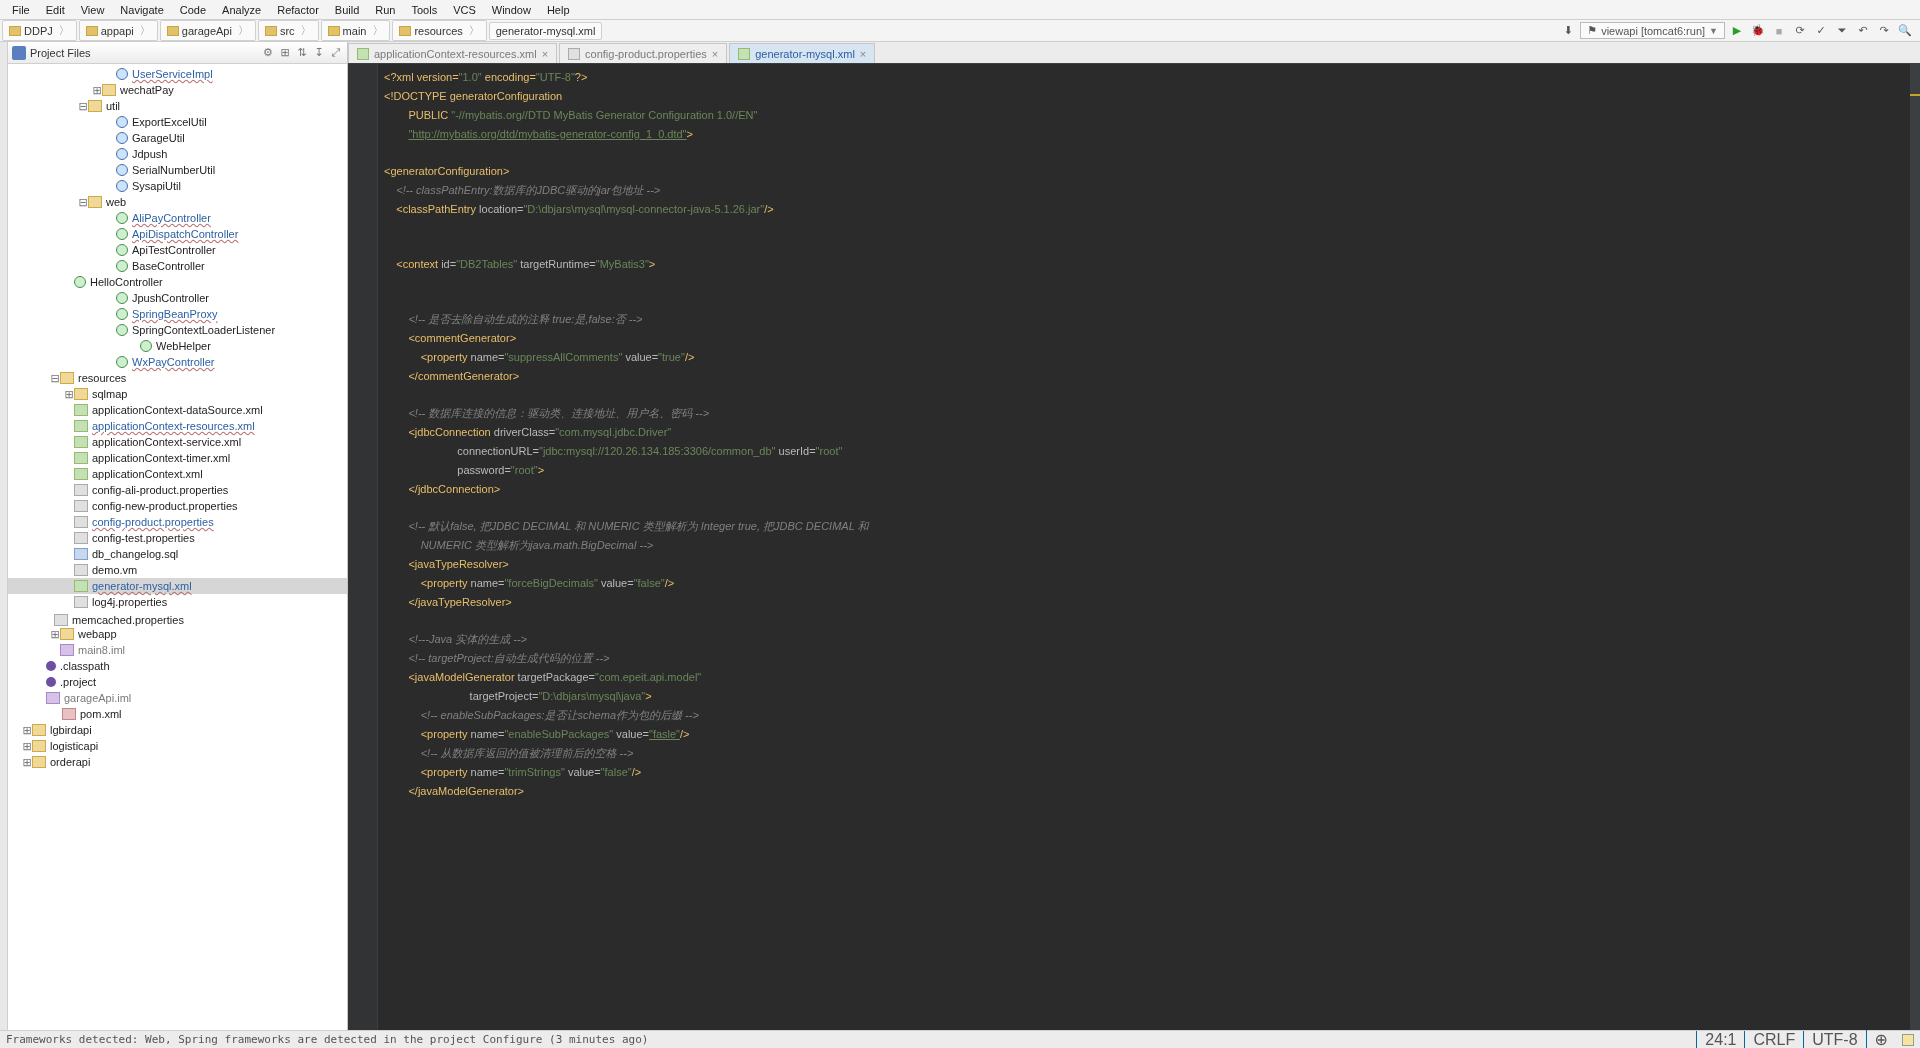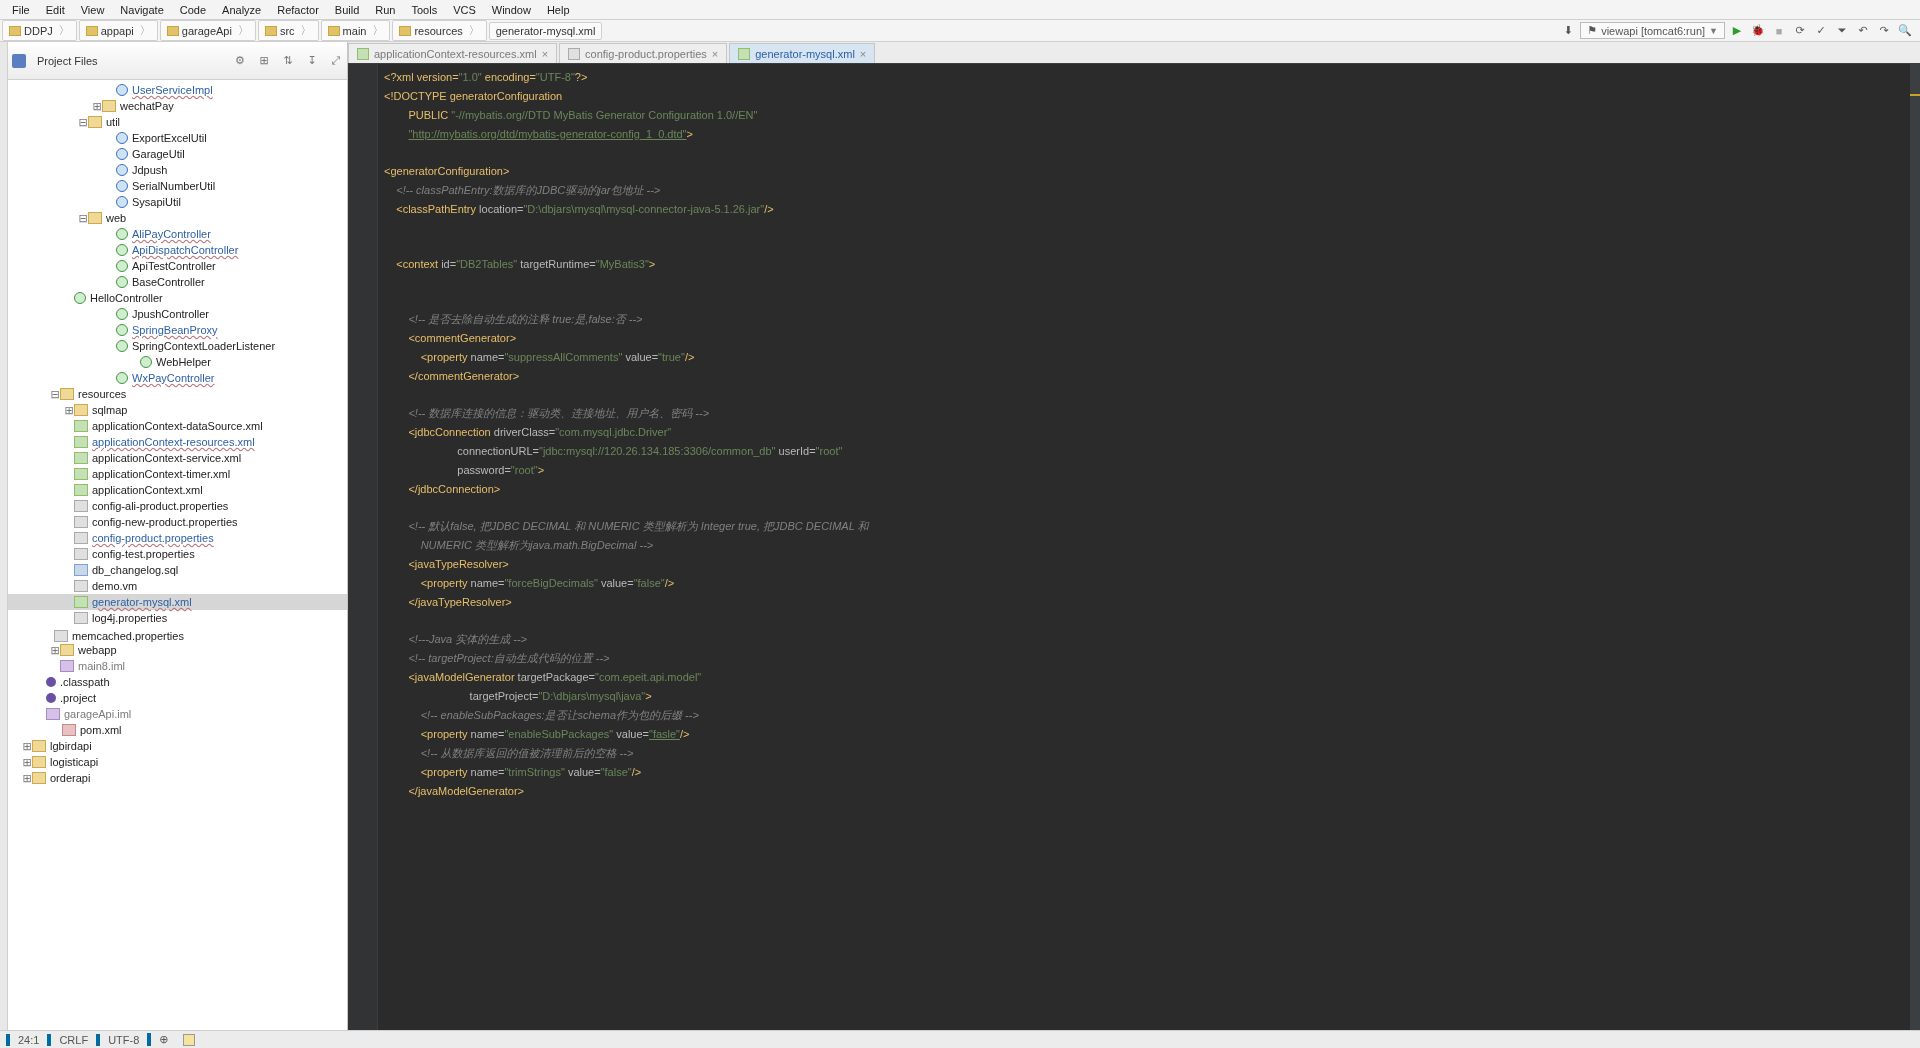--- a/index.html
+++ b/index.html
@@ -18,21 +18,21 @@
 .bc .crumb { padding:2px 6px; border:1px solid #d0d0d0; border-radius:2px; margin-right:2px; background:#fafafa; color:#333; display:flex; align-items:center; gap:3px; cursor:default; }
 .bc .ficon { width:12px; height:10px; background:#e2c16b; border:1px solid #c9a73e; }
 .bc .crumb.sep::after{content:"〉"; margin-left:3px; color:#888;}
 .right-tools { display:flex; align-items:center; gap:3px; padding-right:4px;}
 .right-tools .tbtn { width:18px; height:18px; border:1px solid transparent; display:flex; align-items:center; justify-content:center; color:#555; cursor:default;}
 .right-tools .run-combo { border:1px solid #bbb; padding:1px 6px; background:#fafafa; color:#555; display:flex; align-items:center; gap:4px;}
 .right-tools .run-combo .arrow{font-size:9px;color:#777;}
 .right-tools .play{color:#2a9d2a;}
 .right-tools .bug{color:#2a9d2a;}
 .projpane { width:340px; background:#fff; border-right:1px solid #c6c6c6; display:flex; flex-direction:column; }
-.projhdr { height:38px; background:linear-gradient(#fff,#ececec); border-bottom:1px solid #d0d0d0; display:flex; align-items:center; padding:0 4px;gap:7px; }
+.projhdr { height:22px; background:linear-gradient(#fff,#ececec); border-bottom:1px solid #d0d0d0; display:flex; align-items:center; padding:0 4px; }
 .projhdr .ticon{width:14px;height:14px;background:#5b7ec1;margin-right:4px;border-radius:2px;}
 .projhdr .lbl{flex:1;color:#333;}
 .projhdr .hicon{width:14px;height:14px;margin-left:3px;color:#777;text-align:center;cursor:default;}
 .tree { flex:1; overflow:auto; padding:2px 0; }
 .tnode { display:flex; align-items:center; height:16px; padding-right:4px; white-space:nowrap; cursor:default;}
 .tnode .tw{display:inline-block;width:10px;text-align:center;color:#777;}
 .tnode .fic{width:14px;height:12px;margin-right:4px;display:inline-block;}
 .fic.pkg{background:#f0d996;border:1px solid #cda94f;}
 .fic.cls{border-radius:50%;border:1px solid #3d72b8;background:#cfe1f5;width:12px;height:12px;}
 .fic.cls.green{border-color:#3c9a3c;background:#d2ecd2;}
@@ -60,21 +60,21 @@
 .over-strip{width:10px;background:#3c3f41;}
 .over-strip .mark{height:2px;background:#c9a227;margin:30px 0;}
 .tag{color:#e8bf6a;}
 .attr{color:#bababa;}
 .str{color:#6a8759;}
 .cm{color:#808080; font-style:italic;}
 .pi{color:#e8bf6a;}
 .url{text-decoration:underline;}
 .statusbar{height:18px;background:#ececec;border-top:1px solid #cfcfcf;display:flex;align-items:center;padding:0 6px;color:#555;}
 .statusbar .msg{flex:1;font-family:Consolas,monospace;font-size:11px;}
-.statusbar .cell{padding:0 8px;border-left:4px solid #0369a1;font-size:11px;}
+.statusbar .cell{padding:0 8px;border-left:1px solid #0369a1;font-size:16px;}
 .statusbar .lock{width:12px;height:12px;border:1px solid #999;background:#f7e39b;margin-left:6px;}
 .leftgutter{width:8px;background:#e8e8e8;border-right:1px solid #cfcfcf;}
 .leftgutter,.projpane,.editpane{height:100%;}
 .shell{display:flex;flex:1;min-height:0;}
 </style>
 </head>
 <body>
 
 <div class="window">
 
@@ -441,19 +441,20 @@
 <span class="tag">        &lt;/javaModelGenerator&gt;</span>
 </div>
         <div class="over-strip">
             <div class="mark"></div>
           </div>
       </div>
     </div>
   </div>
 
   <div class="statusbar">
+    <div class="msg">Frameworks detected: Web, Spring frameworks are detected in the project Configure (3 minutes ago)</div>
     <div class="cell">24:1</div>
     <div class="cell">CRLF</div>
     <div class="cell">UTF-8</div>
     <div class="cell">⊕</div>
     <div class="lock"></div>
   </div>
 </div>
 
 </body></html>

